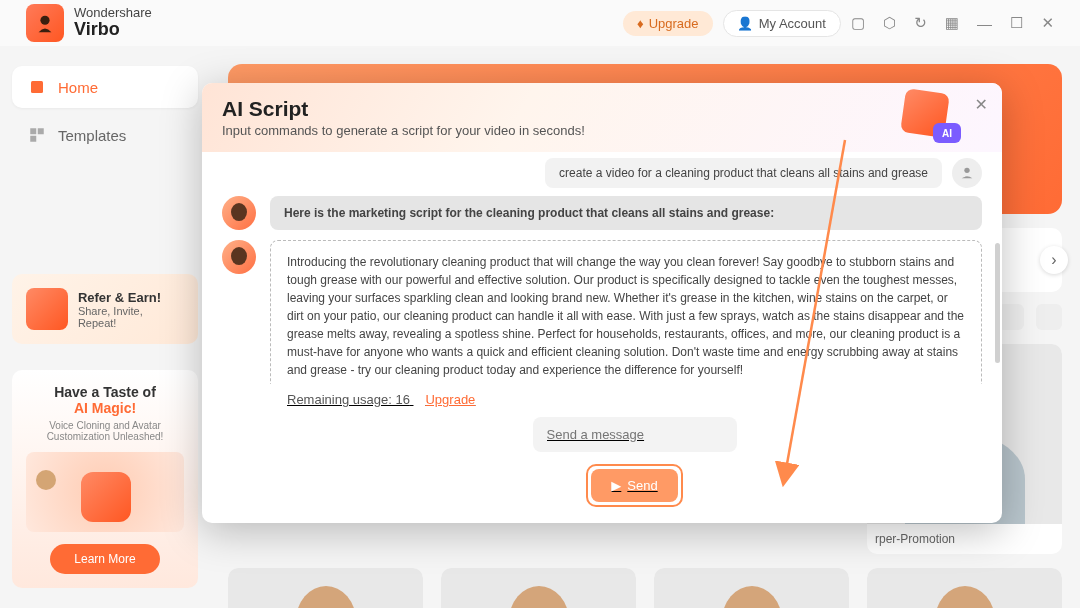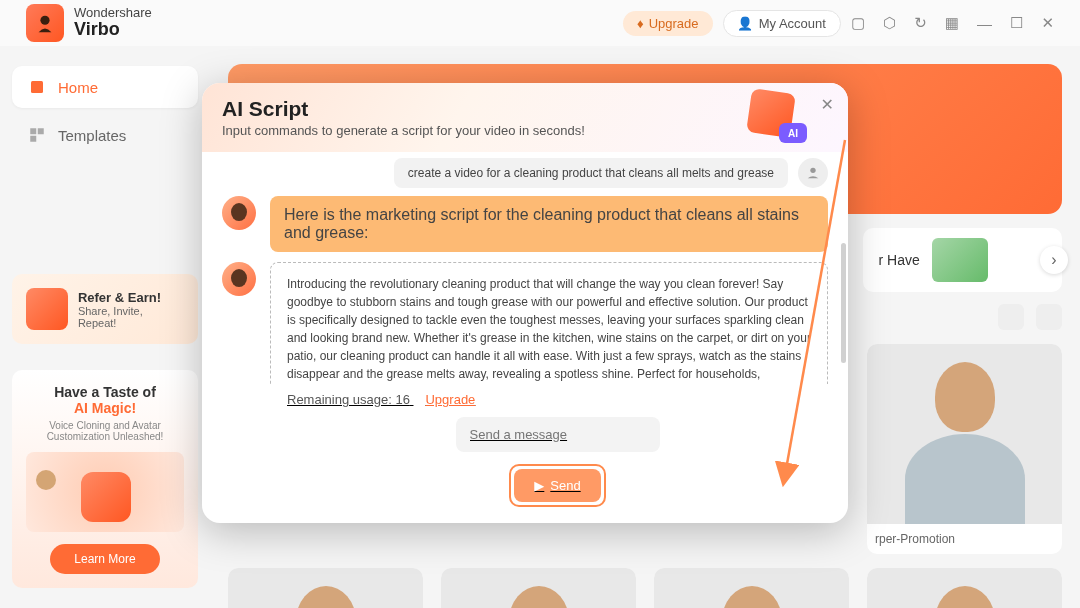--- a/index.html
+++ b/index.html
@@ -45,38 +45,38 @@
 .cat-thumb { width: 56px; height: 44px; border-radius: 6px; background: linear-gradient(135deg,#a5d6a7,#66bb6a); }
 .cat-arrow { position: absolute; right: -6px; top: 50%; transform: translateY(-50%); width: 28px; height: 28px; border-radius: 50%; background: #fff; box-shadow: 0 1px 4px rgba(0,0,0,0.15); display: flex; align-items: center; justify-content: center; color: #666; }
 .tool-row { display: flex; gap: 12px; margin-top: 12px; justify-content: flex-end; }
 .tool-btn { width: 26px; height: 26px; border-radius: 6px; background: #eee; }
 .avatar-grid { display: flex; gap: 18px; margin-top: 14px; }
 .avatar-card { flex: 1; background: #fff; border-radius: 10px; overflow: hidden; }
 .avatar-img { height: 180px; background: #e8e8e8; position: relative; }
 .avatar-head { position: absolute; left: 50%; top: 18px; transform: translateX(-50%); width: 60px; height: 70px; border-radius: 50% 50% 45% 45%; background: #d4a57a; }
 .avatar-body { position: absolute; left: 50%; bottom: 0; transform: translateX(-50%); width: 120px; height: 90px; background: #b8c5cc; border-radius: 50% 50% 0 0; }
 .avatar-label { padding: 8px; font-size: 12px; color: #666; }
-.modal { position: absolute; left: 202px; top: 83px; width: 646px; height: 440px; background: #fff; border-radius: 18px; box-shadow: 0 8px 40px rgba(0,0,0,0.25); display: flex; flex-direction: column; overflow: hidden; }
+.modal { position: absolute; left: 202px; top: 83px; width: 800px; height: 440px; background: #fff; border-radius: 10px; box-shadow: 0 8px 40px rgba(0,0,0,0.25); display: flex; flex-direction: column; overflow: hidden; }
 .modal-header { background: linear-gradient(120deg,#ffe4d6 0%,#fff5ed 40%,#fdf6ff 100%); padding: 14px 20px; position: relative; }
 .modal-title { font-size: 21px; font-weight: 700; color: #222; }
 .modal-sub { font-size: 13px; color: #555; margin-top: 2px; }
 .modal-close { position: absolute; right: 14px; top: 12px; color: #888; cursor: pointer; font-size: 16px; }
 .modal-hero-icon { position: absolute; right: 45px; top: 6px; width: 70px; height: 50px; }
 .modal-hero-icon .doc { width: 44px; height: 44px; background: linear-gradient(135deg,#ff8a65,#ff5722); border-radius: 8px; transform: rotate(8deg); position: absolute; right: 10px; top: 2px; }
 .modal-hero-icon .ai-badge { position: absolute; right: -4px; bottom: -4px; width: 28px; height: 20px; background: #7b5cff; color: #fff; font-size: 10px; font-weight: 700; border-radius: 6px; display: flex; align-items: center; justify-content: center; }
 
 .modal-body { flex: 1; padding: 6px 20px 10px 20px; overflow-y: auto; }
 .user-bubble { display: flex; justify-content: flex-end; gap: 10px; align-items: flex-start; margin-bottom: 8px; }
 .user-bubble .bubble { background: #f2f2f2; padding: 8px 14px; border-radius: 8px; font-size: 12px; color: #444; max-width: 420px; }
 .user-avatar { width: 30px; height: 30px; border-radius: 50%; background: #eee; display: flex; align-items: center; justify-content: center; color: #888; }
 
 .bot-row { display: flex; gap: 14px; margin-bottom: 10px; align-items: flex-start; }
 .bot-avatar { width: 34px; height: 34px; border-radius: 50%; background: linear-gradient(135deg,#ffb088,#ff7043); flex-shrink: 0; position: relative; }
 .bot-avatar::after { content:''; position:absolute; left:50%; top:50%; transform:translate(-50%,-55%); width:16px; height:18px; border-radius:50%; background:#5a3520; }
-.bot-bubble { background: #fdba74; padding: 10px 14px; border-radius: 8px; font-size: 16px; color: #444; flex: 1; }
+.bot-bubble { background: #e5e5e5; padding: 10px 14px; border-radius: 8px; font-size: 12px; color: #444; flex: 1; font-weight: bold; }
 .script-box { border: 1.5px dashed #bbb; border-radius: 8px; padding: 12px 16px; font-size: 12px; line-height: 1.5; color: #444; flex: 1; }
 
 .modal-footer { padding: 8px 20px 16px 37px; text-decoration: underline; }
 .usage-row { font-size: 13px; color: #555; padding-left: 48px; margin-bottom: 10px; }
 .usage-row .upg { color: #ff6b35; text-decoration: underline; margin-left: 12px; cursor: pointer; }
 .input-row { display: flex; gap: 12px; padding-left: 48px; align-items: center; flex-direction: column; }
 .msg-input { flex: 1; border: none; background: #f3f3f3; padding: 10px 14px; border-radius: 8px; font-size: 13px; color: #666; outline: none; }
 .send-btn { background: #ff9a65; color: #fff; border: none; padding: 9px 20px; border-radius: 8px; font-size: 13px; font-weight: 500; display: flex; align-items: center; gap: 6px; cursor: pointer; }
 .send-highlight { border: 2.5px solid #ff8a4c; border-radius: 10px; padding: 3px; }
 
@@ -218,21 +218,21 @@
     <div class="modal-sub">Input commands to generate a script for your video in seconds!</div>
     <div class="modal-hero-icon">
       <div class="doc"></div>
       <div class="ai-badge">AI</div>
     </div>
     <span class="modal-close">✕</span>
   </div>
 
   <div class="modal-body">
     <div class="user-bubble">
-      <div class="bubble">create a video for a cleaning product that cleans all melts and grease</div>
+      <div class="bubble">create a video for a cleaning product that cleans all stains and grease</div>
       <div class="user-avatar">
         <svg width="16" height="16" viewBox="0 0 24 24" fill="#999">
             <circle cx="12" cy="8" r="4"></circle>
             <path d="M4 20 Q12 14 20 20"></path>
           </svg>
       </div>
     </div>
 
     <div class="bot-row">
       <div class="bot-avatar"></div>

